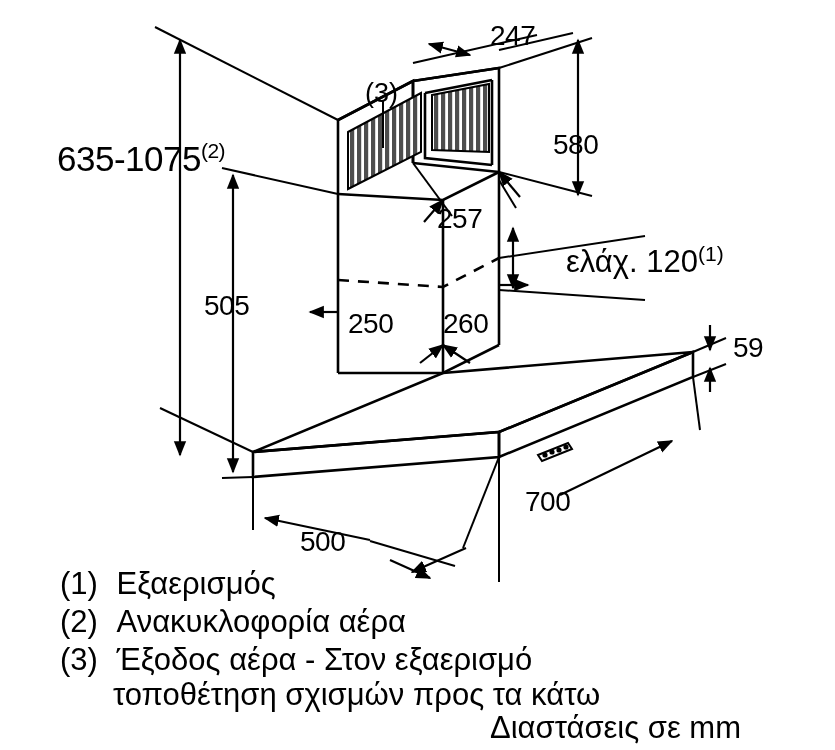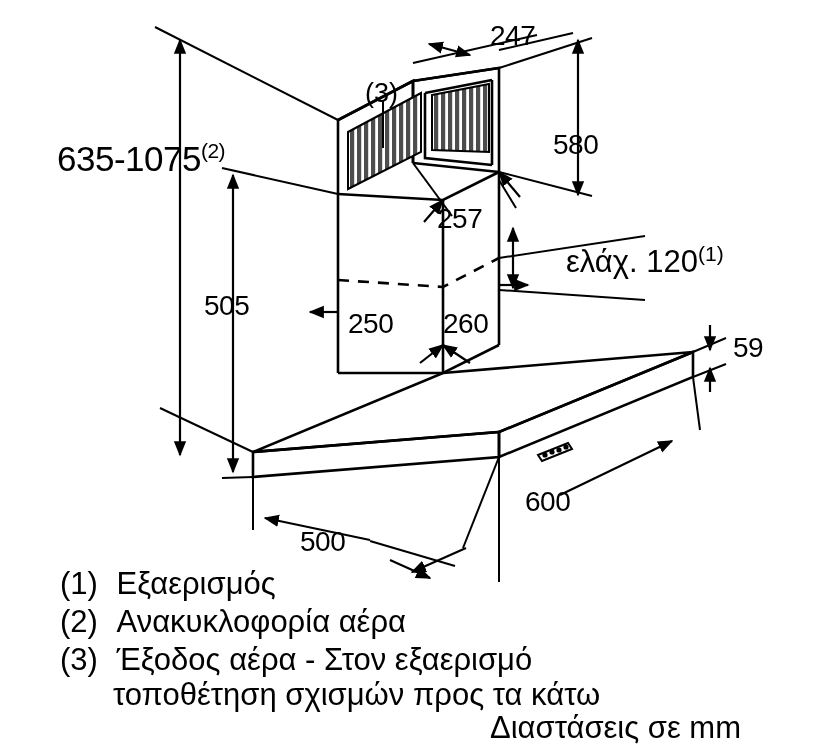--- a/index.html
+++ b/index.html
@@ -162,21 +162,21 @@
 
   <div class="lbl dim" style="left:443px;top:310px;">260</div>
 
   <div class="lbl note" style="left:550px;top:243px;">
     <span>ελάχ. 120</span><span class="sup">(1)</span>
   </div>
 
 
   <div class="lbl dim" style="left:733px;top:334px;">59</div>
 
-  <div class="lbl dim" style="left:525px;top:488px;">600</div>
+  <div class="lbl dim" style="left:525px;top:488px;">700</div>
 
   <div class="lbl dim" style="left:300px;top:528px;">500</div>
 
   <div class="lbl legend" style="left:60px;top:568px;">
     <span>(1)</span>
     <span style="margin-left:10px;">Εξαερισμός</span>
   </div>
   <div class="lbl legend" style="left:60px;top:606px;">
     <span>(2)</span>
     <span style="margin-left:10px;">Ανακυκλοφορία αέρα</span>

